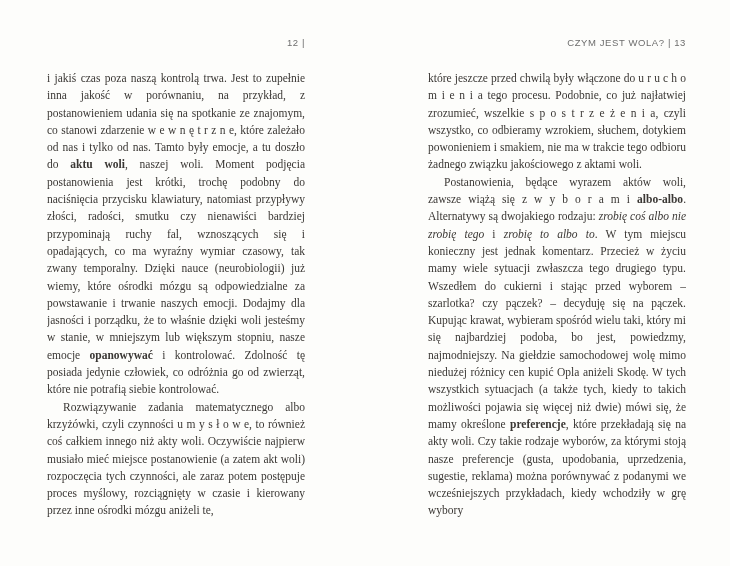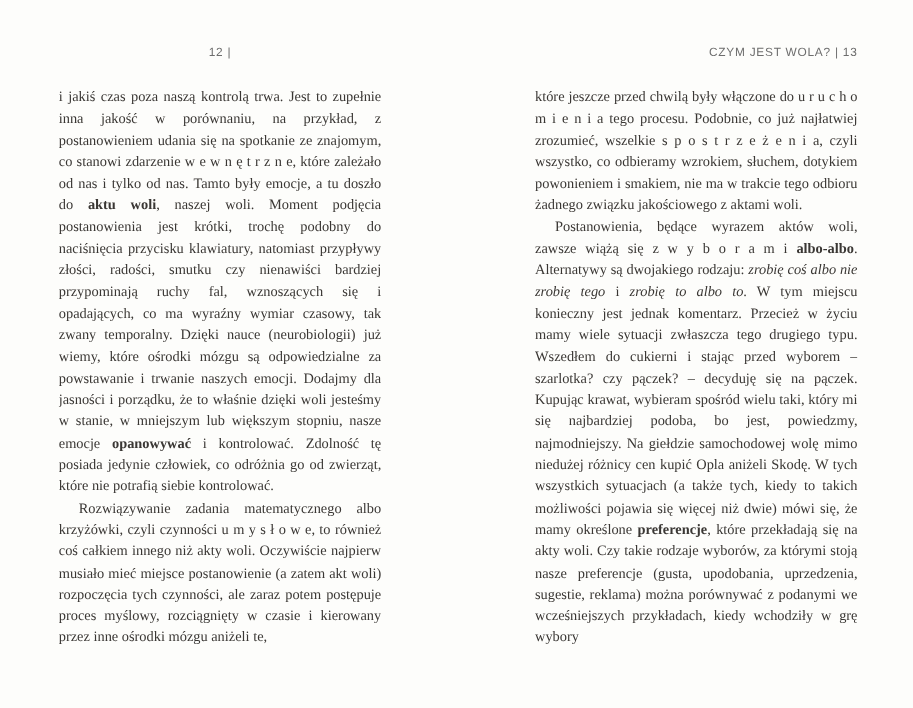--- a/index.html
+++ b/index.html
@@ -26,21 +26,21 @@
     position: absolute;
     top: 37px;
     left: 0;
     right: 0;
     font-family: "Liberation Sans", sans-serif;
     font-size: 9.5px;
     letter-spacing: 0.6px;
     color: #6d6d6d;
     white-space: nowrap;
   }
-  .running-head.align-left  { text-align: center; }
+  .running-head.align-left  { text-align: right; }
   .running-head.align-right { text-align: right; }
 
   .text-column {
     position: absolute;
     top: 70px;
     left: 0;
     right: 0;
     bottom: 20px;
     overflow: hidden;
   }

